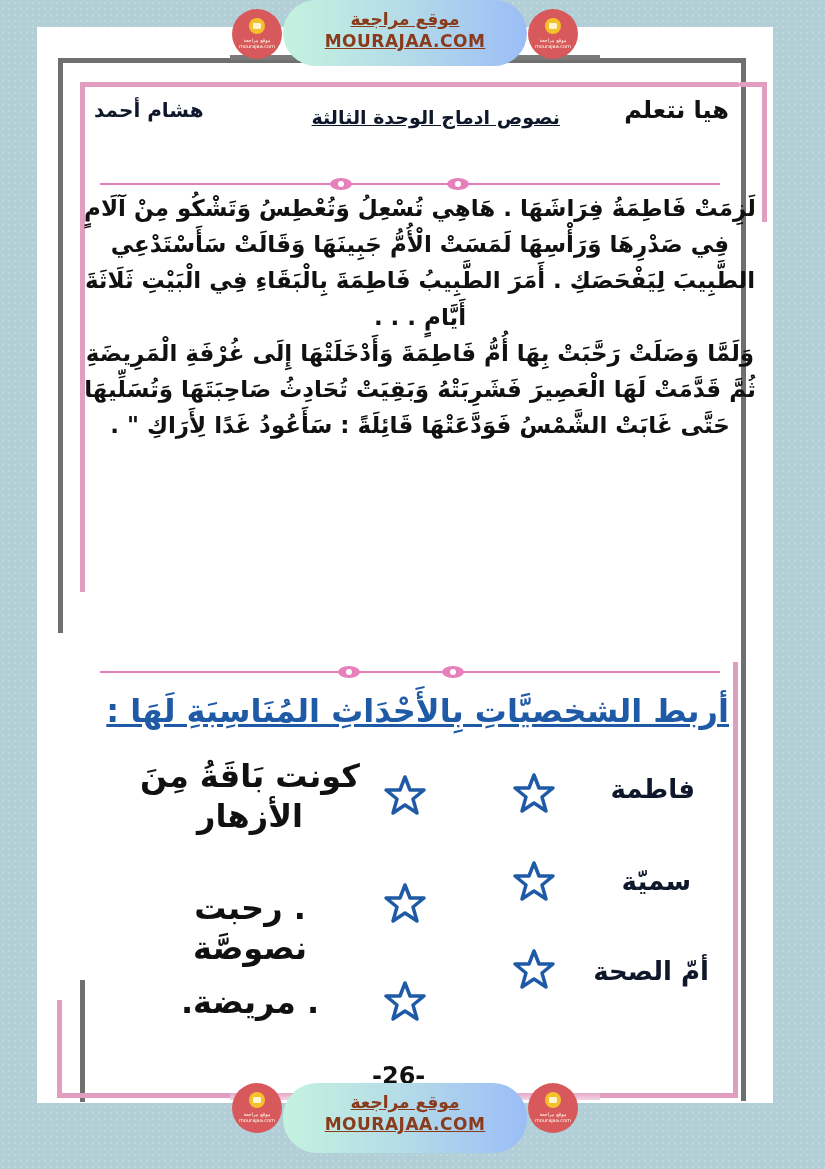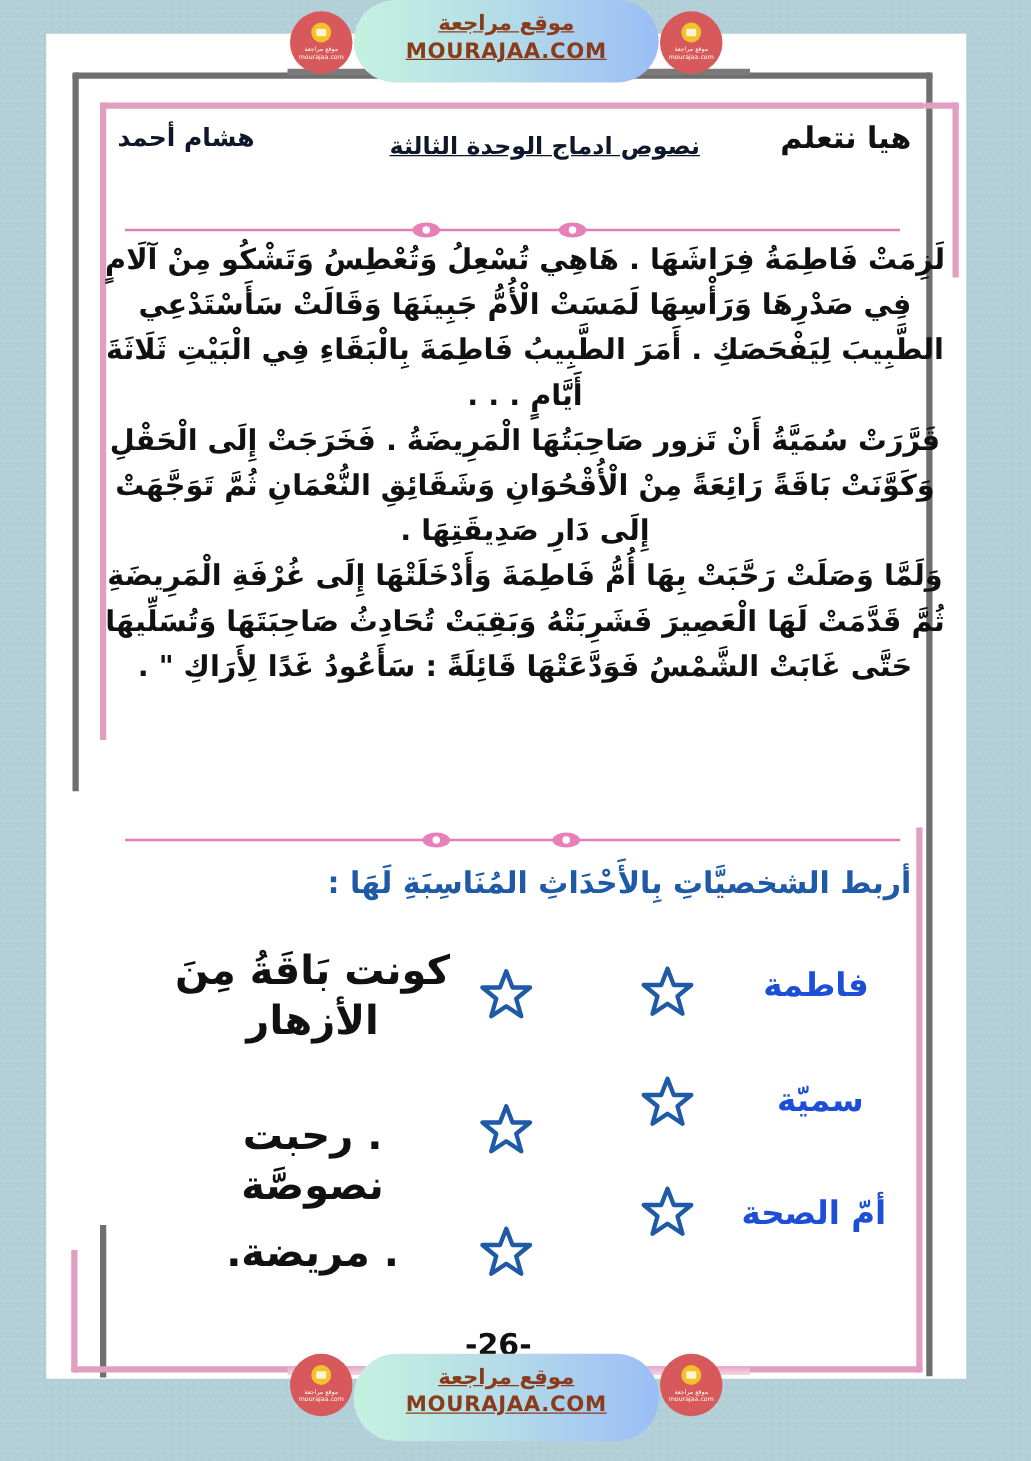--- a/index.html
+++ b/index.html
@@ -59,24 +59,24 @@
 
   .story {
     position: absolute; left: 82px; width: 676px; top: 190px;
     direction: rtl; text-align: center; color: #111;
     font-size: 23px; font-weight: bold; line-height: 36.2px;
   }
   .story p { margin: 0; }
 
   .task-title {
     position: absolute; right: 96px; top: 692px; direction: rtl;
-    color: #1f5aa6; font-size: 24px; font-weight: bold; 
-  }
-
-  .match-name { position: absolute; direction: rtl; font-size: 26px; font-weight: bold; color: #1d4ed8; text-align: right; }
+    color: #1f5aa6; font-size: 32px; font-weight: bold; text-decoration: underline;
+  }
+
+  .match-name { position: absolute; direction: rtl; font-size: 26px; font-weight: bold; color: #0f172a; text-align: right; }
   .match-event { position: absolute; direction: rtl; font-size: 32px; font-weight: bold; color: #111; text-align: center; line-height: 40px; }
   .star { position: absolute; width: 44px; height: 42px; }
 
   .page-num { position: absolute; left: 372px; top: 1062px; font-size: 24px; font-weight: bold; color: #111; }
 </style>
 </head>
 <body>
 
 <div class="sheet"></div>
 
@@ -130,21 +130,20 @@
   <span class="orn" style="left:345px;">
     <svg width="26" height="14" viewBox="0 0 26 14">
         <ellipse cx="13" cy="7" rx="11" ry="6" fill="#e77fb8"></ellipse>
         <circle cx="13" cy="7" r="3" fill="#fff"></circle>
       </svg>
   </span>
 </div>
 
 <div class="story">
   <p>لَزِمَتْ فَاطِمَةُ فِرَاشَهَا . هَاهِي تُسْعِلُ وَتُعْطِسُ وَتَشْكُو مِنْ آلَامٍ فِي صَدْرِهَا وَرَأْسِهَا لَمَسَتْ الْأُمُّ جَبِينَهَا وَقَالَتْ سَأَسْتَدْعِي الطَّبِيبَ لِيَفْحَصَكِ . أَمَرَ الطَّبِيبُ فَاطِمَةَ بِالْبَقَاءِ فِي الْبَيْتِ ثَلَاثَةَ أَيَّامٍ . . .</p>
-  <p>قَرَّرَتْ سُمَيَّةُ أَنْ تَزور صَاحِبَتُهَا الْمَرِيضَةُ . فَخَرَجَتْ إِلَى الْحَقْلِ وَكَوَّنَتْ بَاقَةً رَائِعَةً مِنْ الْأُقْحُوَانِ وَشَقَائِقِ النُّعْمَانِ ثُمَّ تَوَجَّهَتْ إِلَى دَارِ صَدِيقَتِهَا .</p>
   <p>وَلَمَّا وَصَلَتْ رَحَّبَتْ بِهَا أُمُّ فَاطِمَةَ وَأَدْخَلَتْهَا إِلَى غُرْفَةِ الْمَرِيضَةِ ثُمَّ قَدَّمَتْ لَهَا الْعَصِيرَ فَشَرِبَتْهُ وَبَقِيَتْ تُحَادِثُ صَاحِبَتَهَا وَتُسَلِّيهَا حَتَّى غَابَتْ الشَّمْسُ فَوَدَّعَتْهَا قَائِلَةً : سَأَعُودُ غَدًا لِأَرَاكِ " .</p>
 </div>
 
 <div class="divider" style="left:100px; width:620px; top:671px;">
   <span class="orn" style="left:236px;">
     <svg width="26" height="14" viewBox="0 0 26 14">
         <ellipse cx="13" cy="7" rx="11" ry="6" fill="#e77fb8"></ellipse>
         <circle cx="13" cy="7" r="3" fill="#fff"></circle>
       </svg>
   </span>

